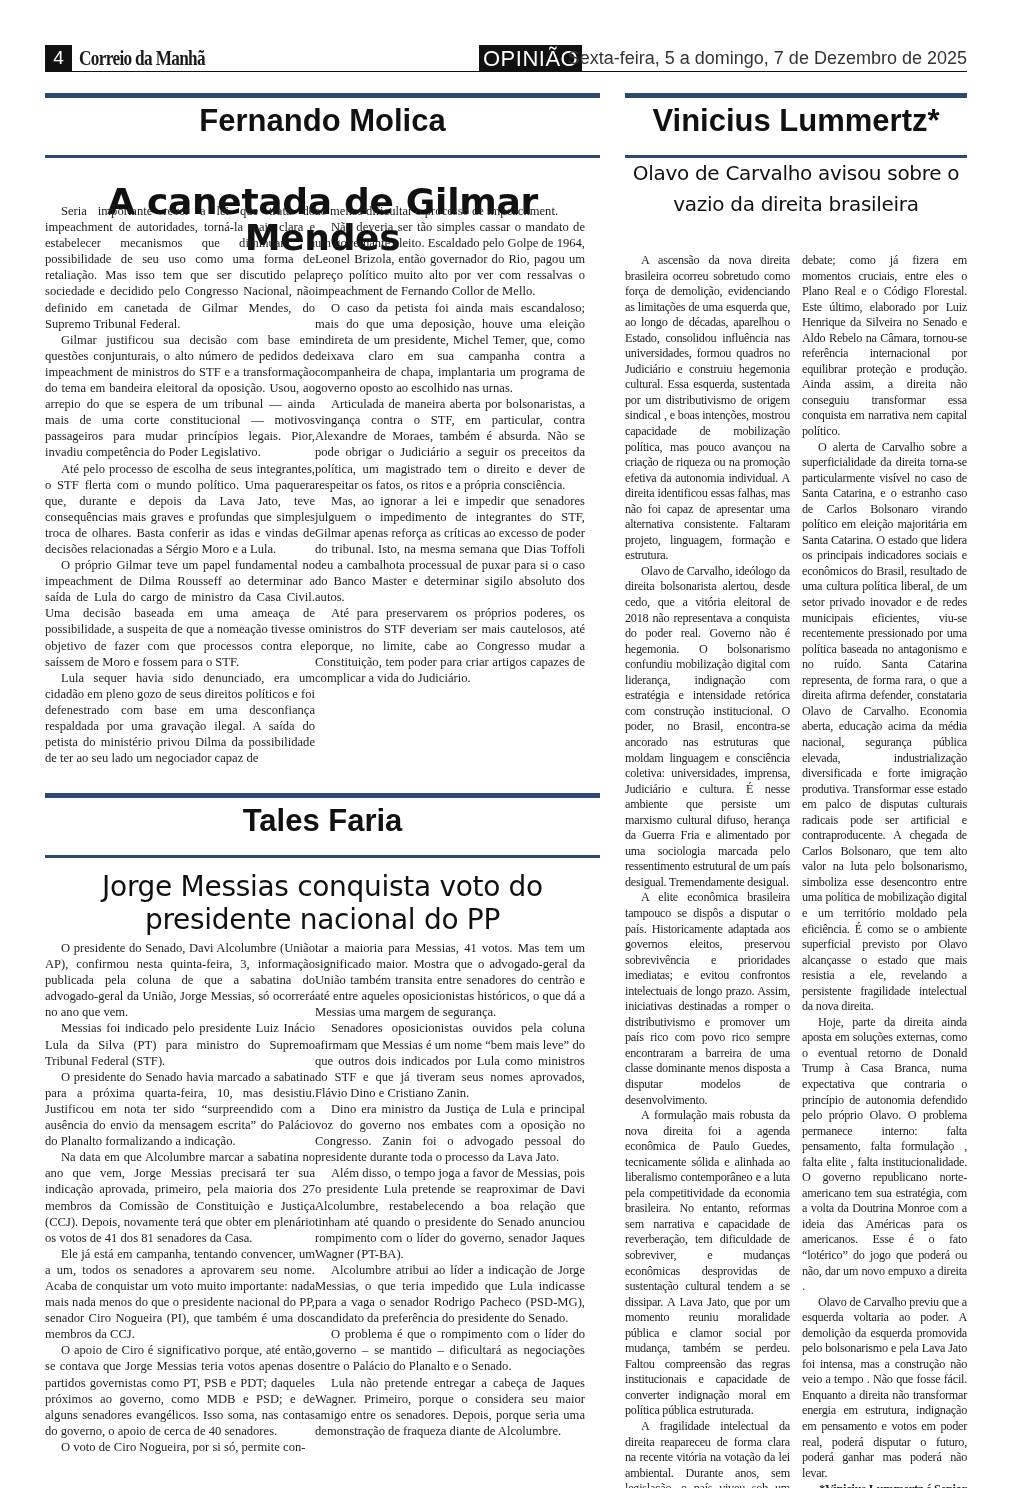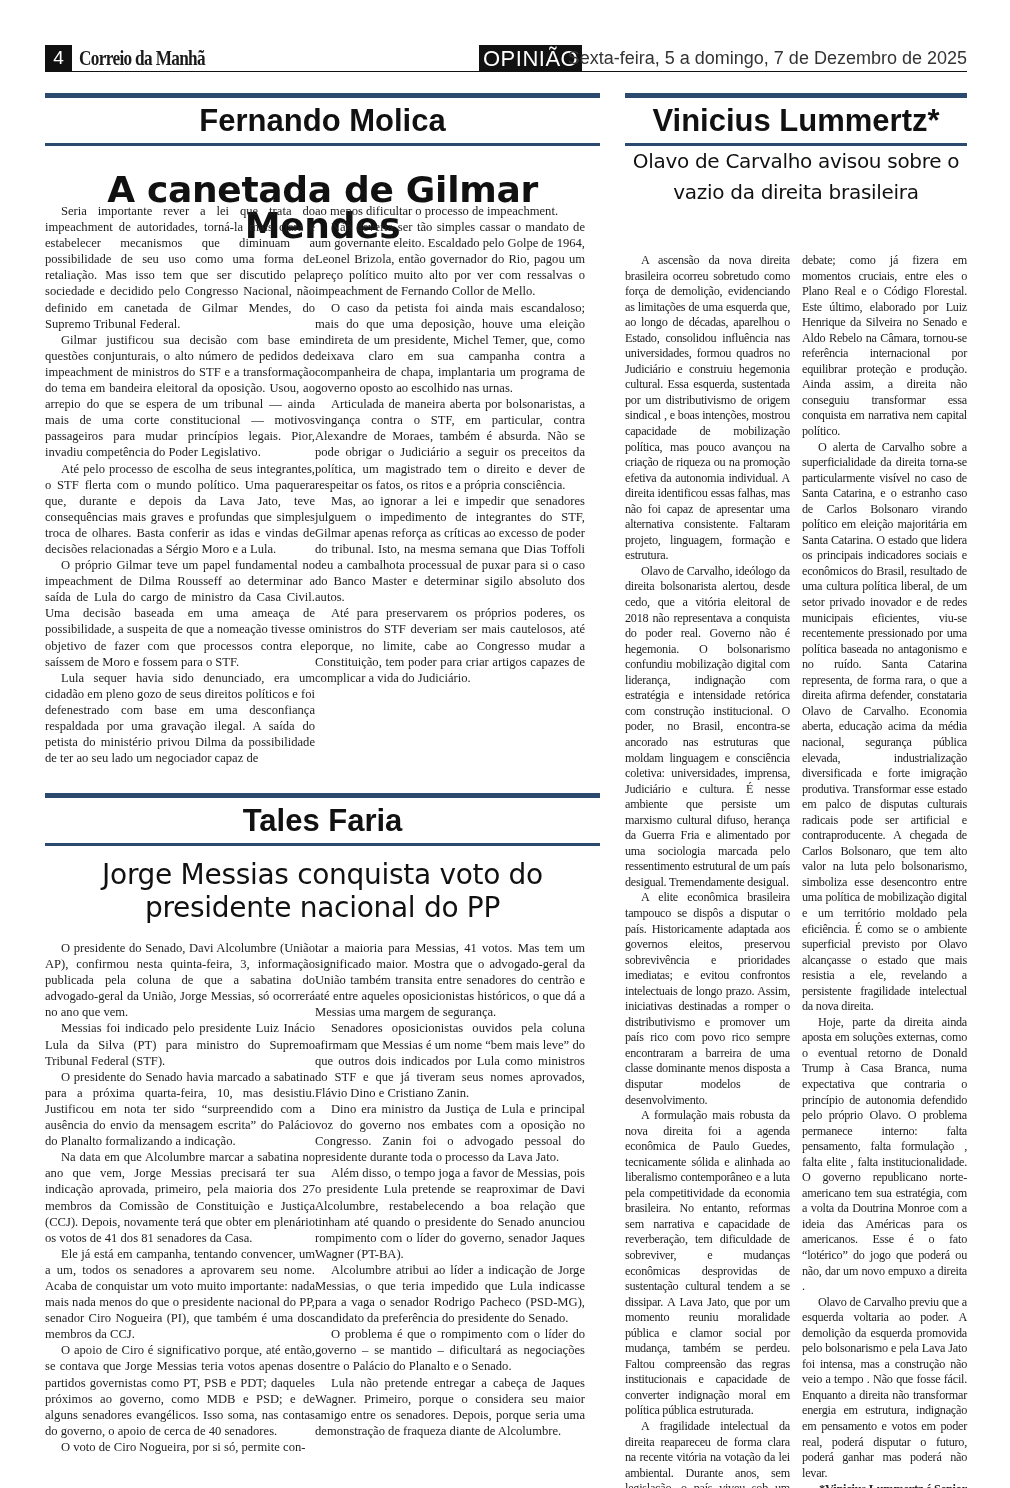--- a/index.html
+++ b/index.html
@@ -15,21 +15,21 @@
   .section-label { position: absolute; left: 434px; top: 0; height: 26px; padding: 0 4px; background: #111; color: #fff;
     font-family: "Liberation Sans", sans-serif; font-size: 22px; line-height: 27px; letter-spacing: 0.5px; }
   .edition-date { position: absolute; right: 0; top: 3px; font-family: "Liberation Sans", sans-serif; font-size: 18px;
     color: #333; line-height: 20px; }
 
   
   .block { position: absolute; }
   .rule-top { height: 5px; background: #2c4a6e; }
   .rule-mid { height: 3px; background: #2c4a6e; }
   .author { font-family: "Liberation Sans", sans-serif; text-align: center; font-size: 31px; line-height: 40px;
-    color: #111; padding: 3px 0 2px; }
+    color: #111; padding: 3px 0 14px; }
   .headline { font-family: "DejaVu Sans", sans-serif; text-align: center; font-weight: normal; color: #111;
     letter-spacing: -0.3px; }
 
   .text-cols { position: absolute; display: flex; }
   .col { text-align: justify; hyphens: auto; font-size: 12.6px; line-height: 16.1px; color: #222; }
   .col p { text-indent: 16px; }
   .col p.cont { text-indent: 0; }
 
   .narrow { font-size: 12.2px; line-height: 15.55px; letter-spacing: -0.25px; }
 

